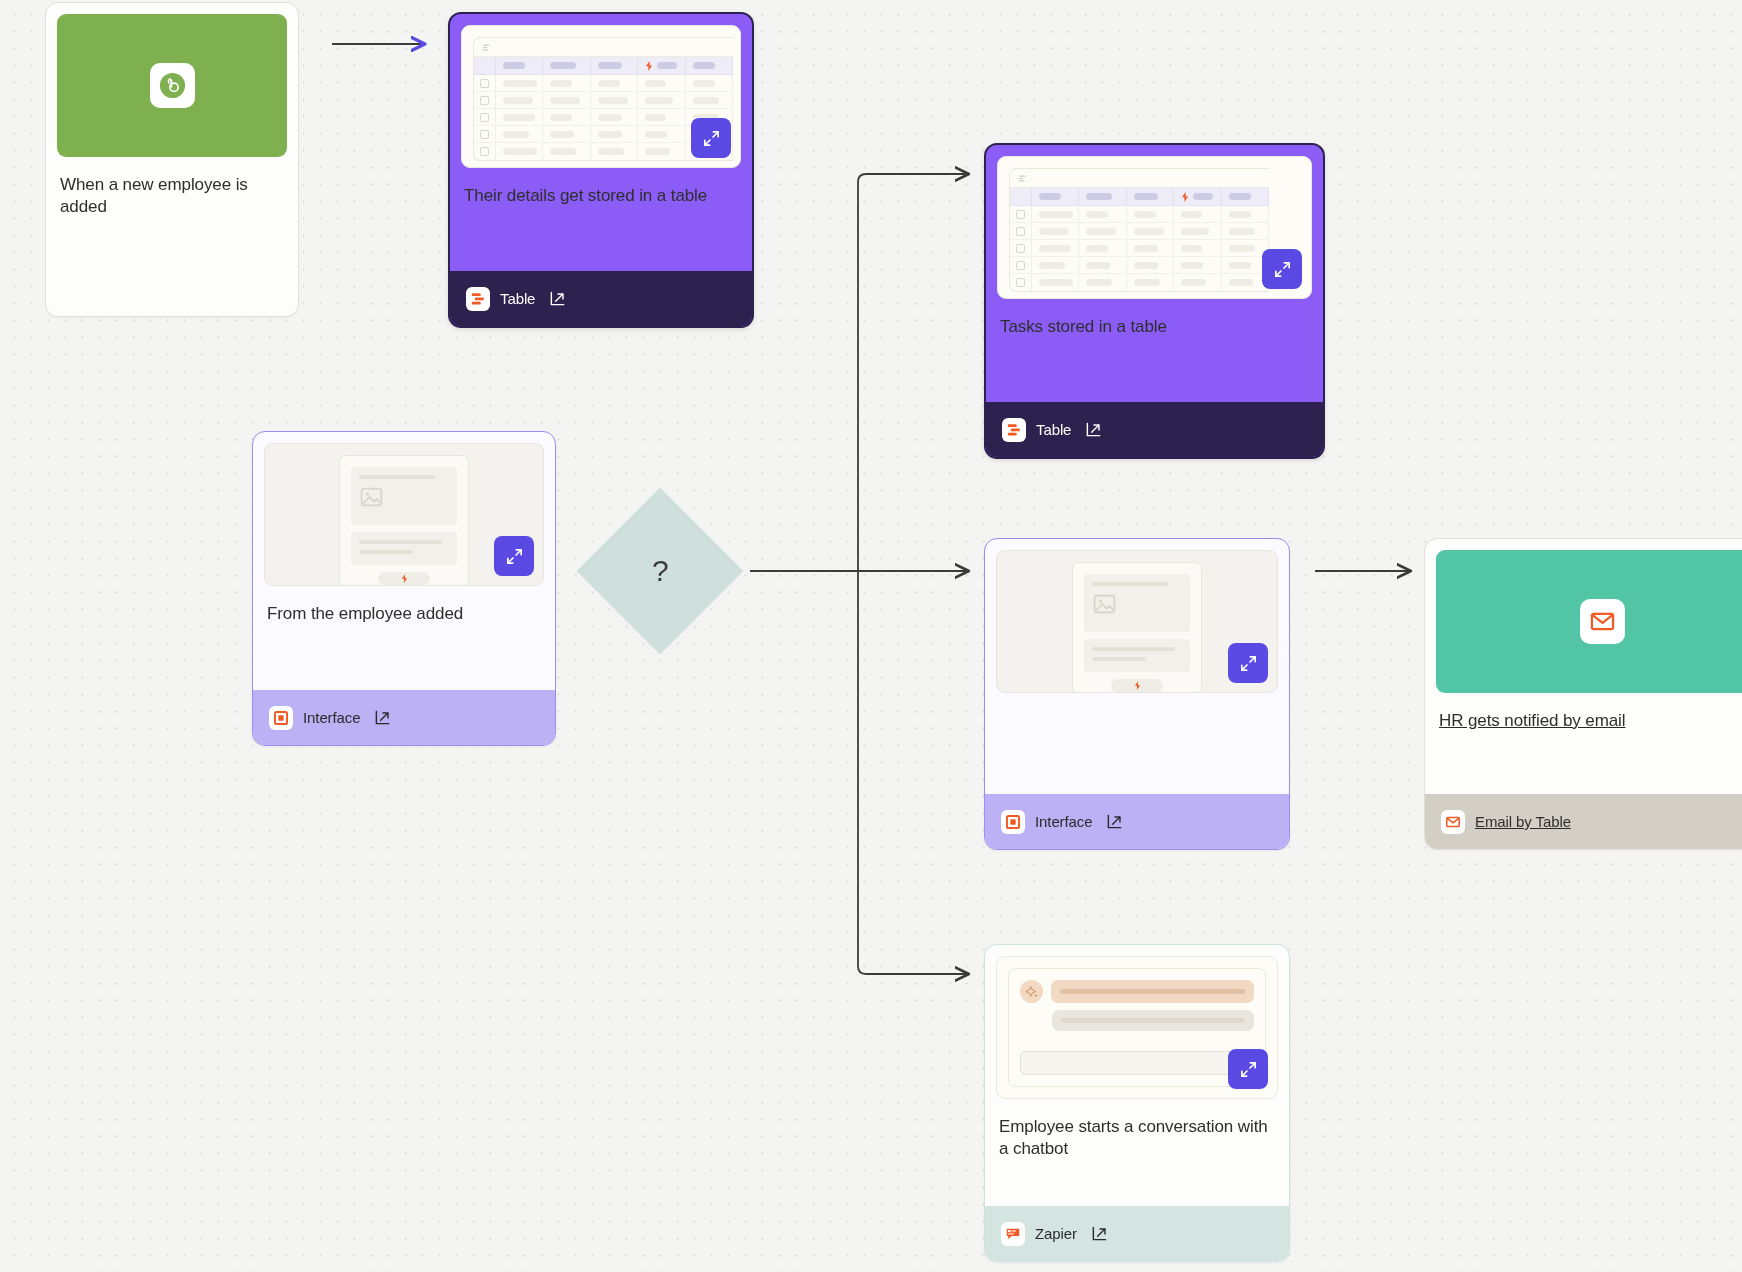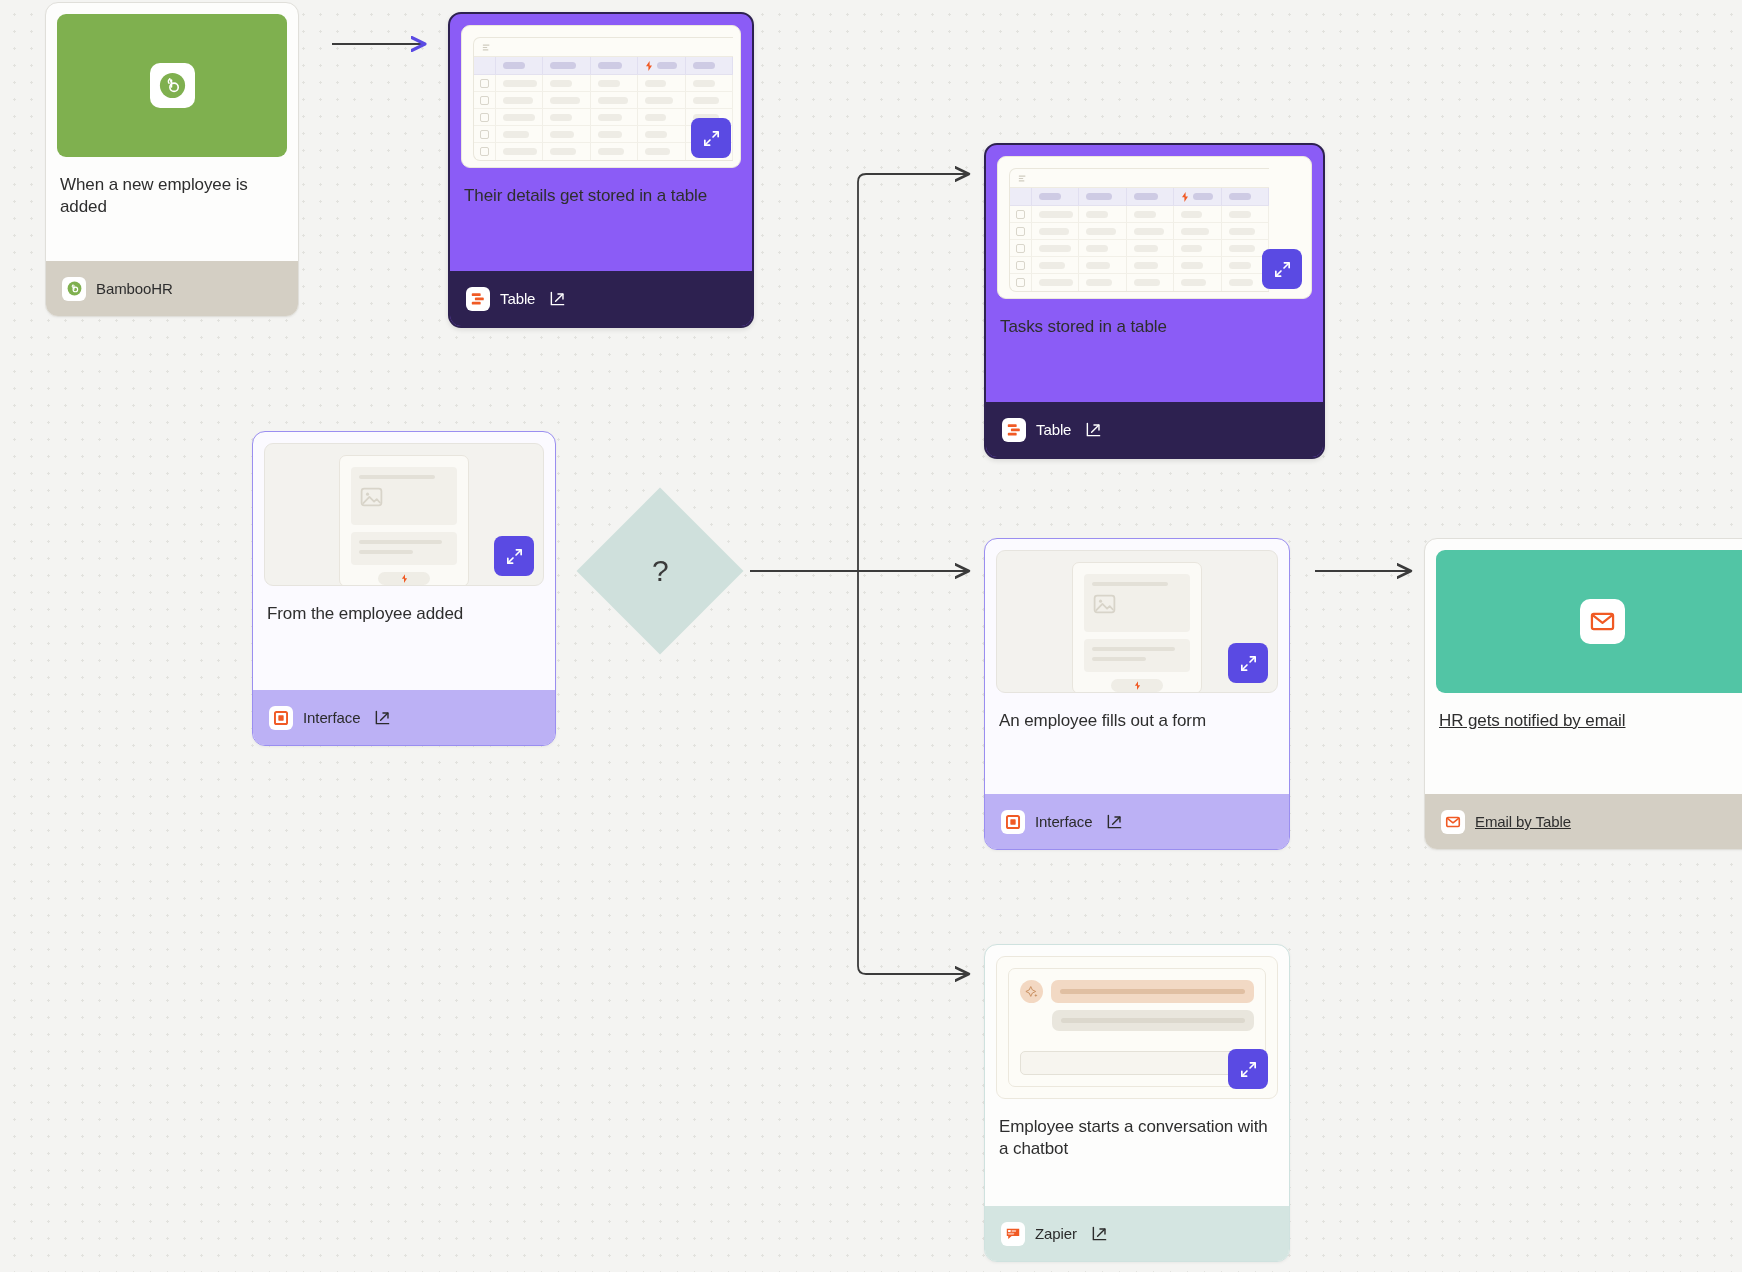--- a/index.html
+++ b/index.html
@@ -315,31 +315,20 @@
             <circle cx="16" cy="16" r="13" fill="#7fb04f"></circle>
             <path d="M13.2 9.2 C11.6 10.4 11.2 12.2 12.4 13.6" fill="none" stroke="#ffffff" stroke-width="1.5" stroke-linecap="round"></path>
             <path d="M13.2 9.2 L14.6 12.4" fill="none" stroke="#ffffff" stroke-width="1.4" stroke-linecap="round"></path>
             <path d="M14.9 10.5 L14.9 17.6" fill="none" stroke="#ffffff" stroke-width="1.7" stroke-linecap="round"></path>
             <circle cx="17.6" cy="17.8" r="4.3" fill="none" stroke="#ffffff" stroke-width="1.7"></circle>
           </svg>
         </div>
       </div>
       <div class="node-title">When a new employee is added</div>
     </div>
-    <div class="node-footer footer-beige">
-      <div class="app-chip">
-        <svg width="17" height="17" viewBox="0 0 32 32">
-          <circle cx="16" cy="16" r="13" fill="#7fb04f"></circle>
-          <path d="M13.2 9.2 C11.6 10.4 11.2 12.2 12.4 13.6" fill="none" stroke="#ffffff" stroke-width="2" stroke-linecap="round"></path>
-          <path d="M14.9 10.5 L14.9 17.6" fill="none" stroke="#ffffff" stroke-width="2.2" stroke-linecap="round"></path>
-          <circle cx="17.6" cy="17.8" r="4.3" fill="none" stroke="#ffffff" stroke-width="2.2"></circle>
-        </svg>
-      </div>
-      <span class="footer-label">BambooHR</span>
-    </div>
   </div>
 
   <div class="node sel-dark" id="node-table-details" style="left:448px; top:12px; width:306px; height:316px;">
     <div class="node-body">
       <div class="preview cream">
         <div class="tbl">
           <div class="tbl-top">
             <svg width="9" height="9" viewBox="0 0 12 12">
               <rect x="1" y="2" width="9" height="1.5" rx="0.7" fill="#cfccc0"></rect>
               <rect x="1" y="5.2" width="6" height="1.5" rx="0.7" fill="#cfccc0"></rect>
@@ -740,21 +729,20 @@
         </div>
         <div class="expand-btn">
           <svg width="19" height="19" viewBox="0 0 20 20">
             <path d="M12 3 H17 V8" fill="none" stroke="#fff" stroke-width="1.8" stroke-linecap="round" stroke-linejoin="round"></path>
             <path d="M16.6 3.4 L11.6 8.4" fill="none" stroke="#fff" stroke-width="1.8" stroke-linecap="round"></path>
             <path d="M8 17 H3 V12" fill="none" stroke="#fff" stroke-width="1.8" stroke-linecap="round" stroke-linejoin="round"></path>
             <path d="M3.4 16.6 L8.4 11.6" fill="none" stroke="#fff" stroke-width="1.8" stroke-linecap="round"></path>
           </svg>
         </div>
       </div>
-      <div class="node-title">An employee fills out a form</div>
     </div>
     <div class="node-footer footer-violet">
       <div class="app-chip">
         <svg width="16" height="16" viewBox="0 0 18 18">
           <rect x="2.2" y="2.2" width="13.6" height="13.6" rx="1.8" fill="none" stroke="#f05a24" stroke-width="2.2"></rect>
           <rect x="6" y="6" width="6" height="6" rx="0.8" fill="#f05a24"></rect>
         </svg>
       </div>
       <span class="footer-label">Interface</span>
       <span class="ext-link">

